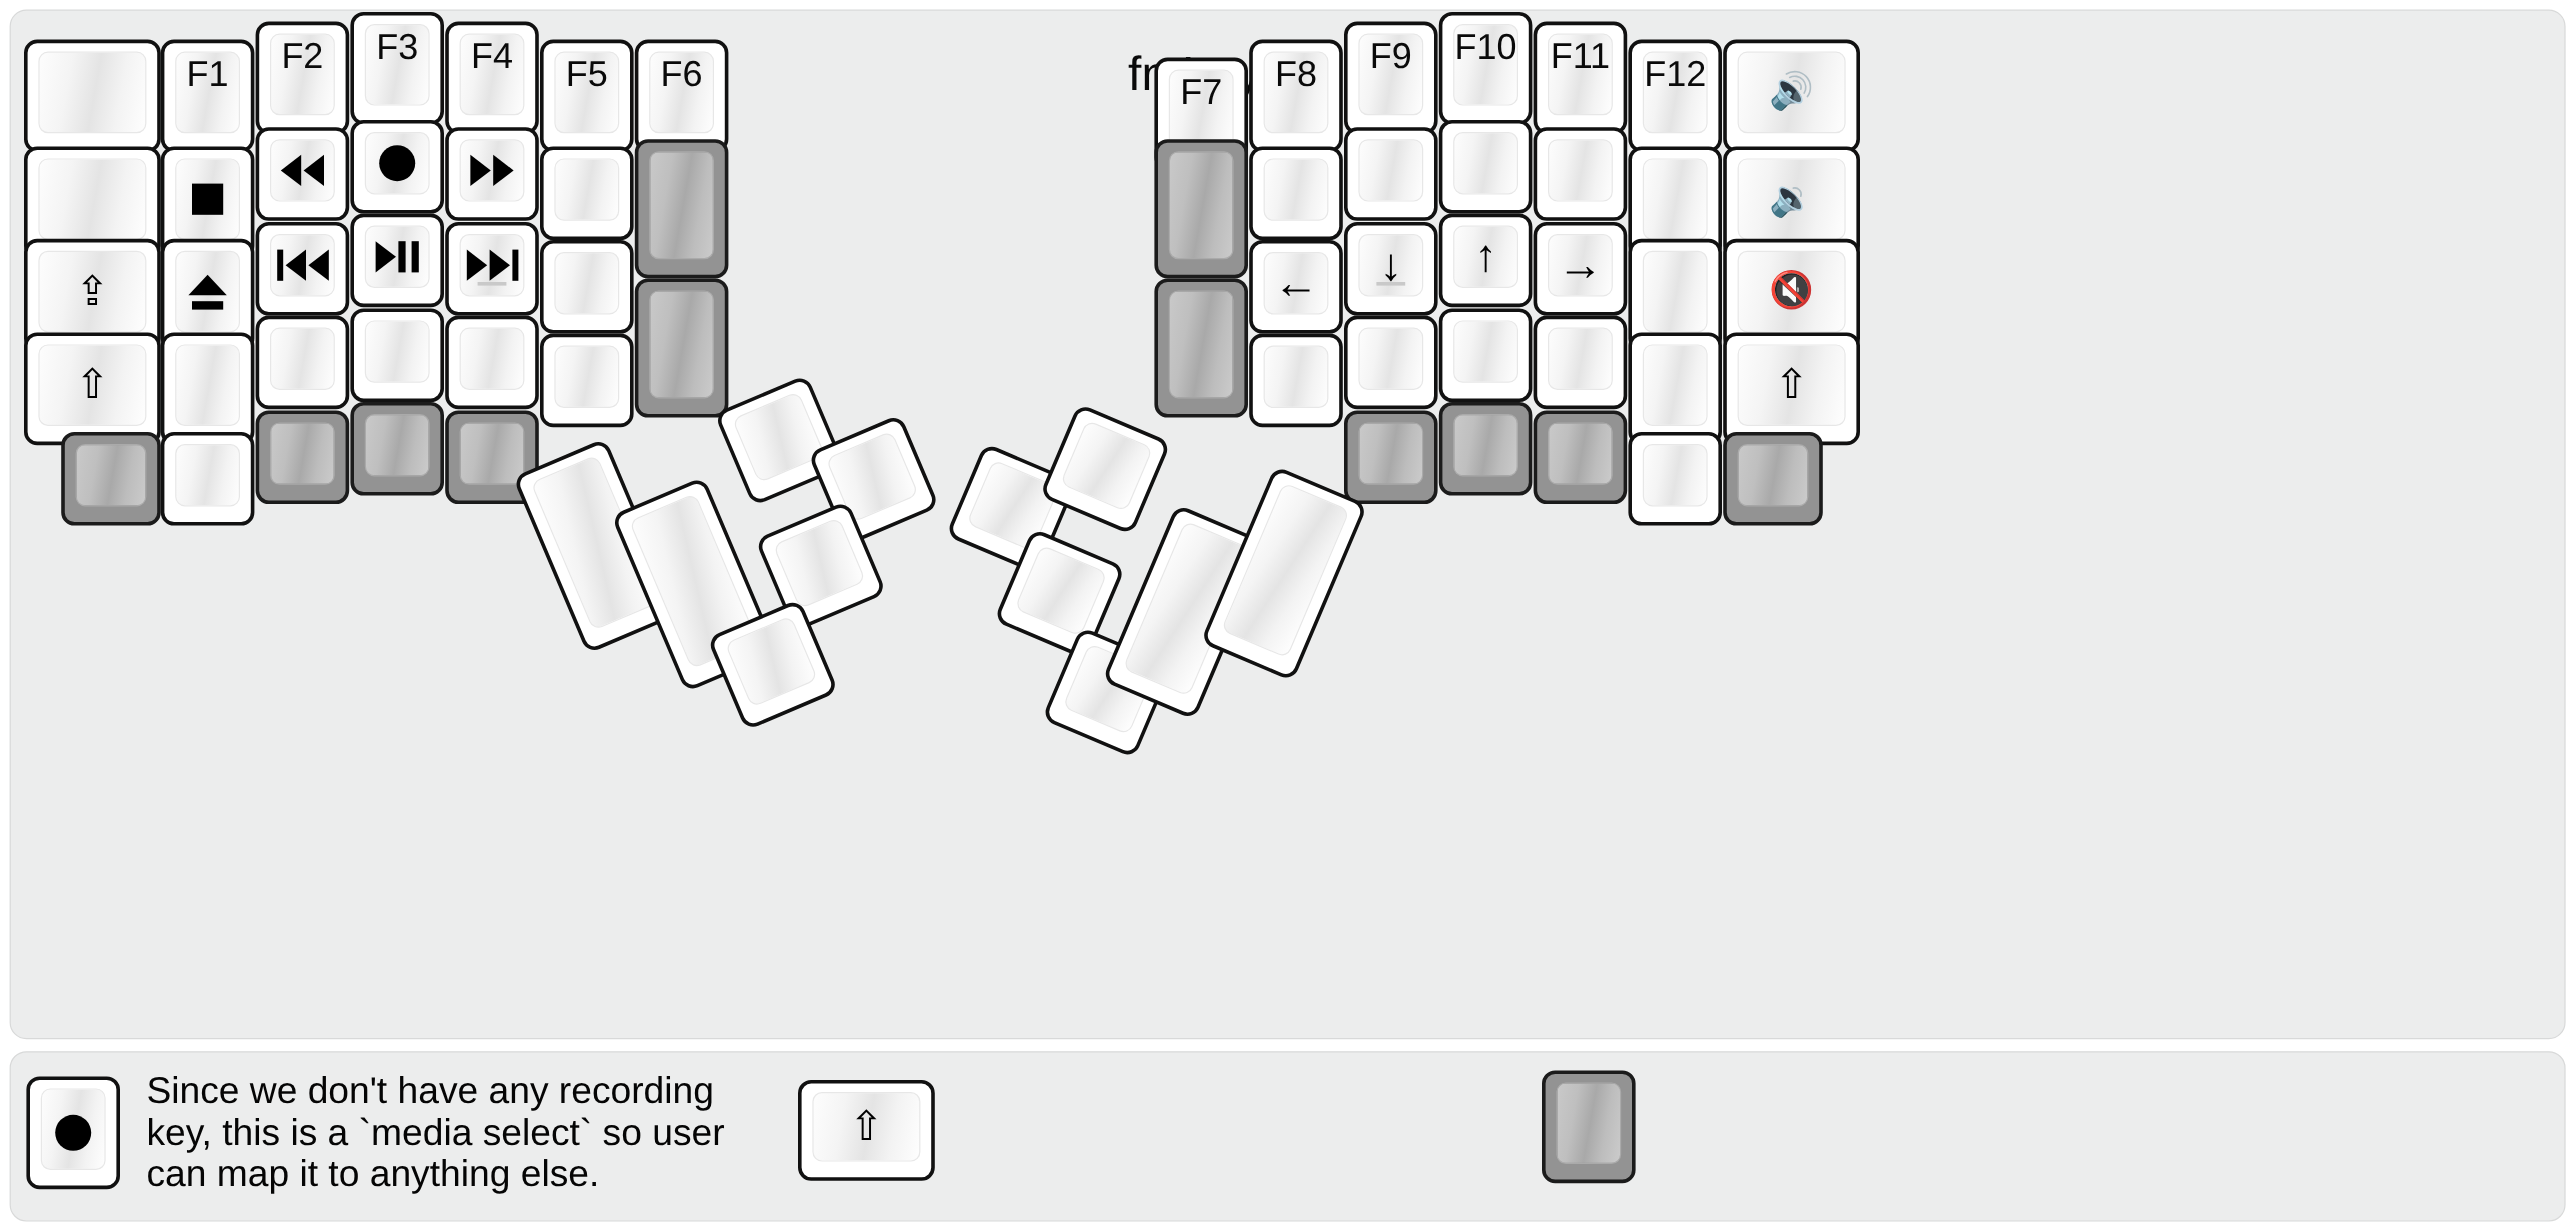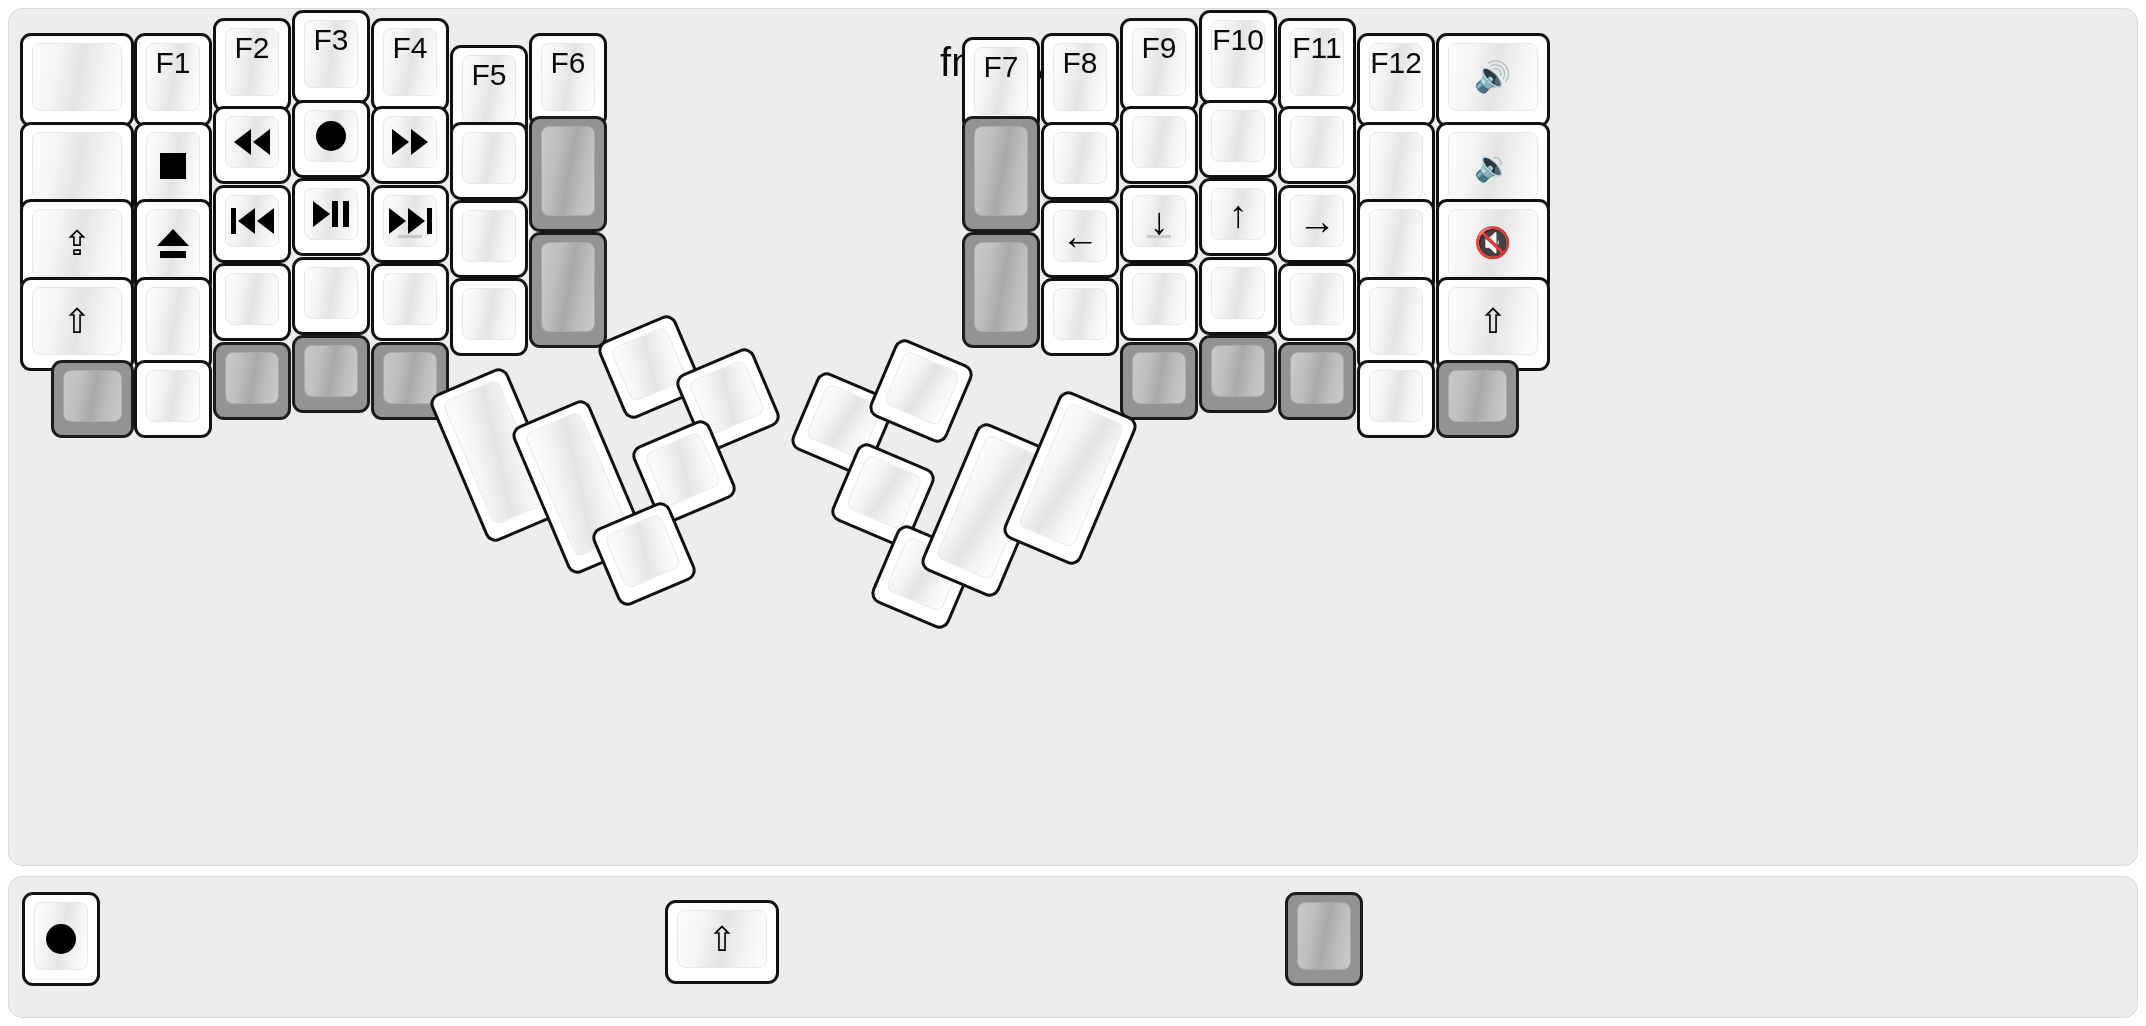--- a/index.html
+++ b/index.html
@@ -268,21 +268,21 @@
   </div>
   <div class="key" style="left:371px;top:263px;width:78px;height:78px;">
     <span class="cap"></span>
     <span class="lbl"></span>
   </div>
   <div class="key trans" style="left:371px;top:342px;width:78px;height:78px;">
     <span class="cap"></span>
     <span class="lbl"></span>
   </div>
 
-  <div class="key top" style="left:450px;top:33px;width:78px;height:94px;margin-top:12px;">
+  <div class="key top" style="left:450px;top:33px;width:78px;height:94px;">
     <span class="cap"></span>
     <span class="lbl">F5</span>
   </div>
   <div class="key" style="left:450px;top:122px;width:78px;height:78px;">
     <span class="cap"></span>
     <span class="lbl"></span>
   </div>
   <div class="key" style="left:450px;top:200px;width:78px;height:78px;">
     <span class="cap"></span>
     <span class="lbl"></span>
@@ -323,21 +323,21 @@
   </div>
   <div class="key rot" style="left:642px;top:430px;width:84px;height:84px;transform:rotate(-23deg);">
     <span class="cap"></span>
     <span class="lbl"></span>
   </div>
   <div class="key rot" style="left:602px;top:512px;width:84px;height:84px;transform:rotate(-23deg);">
     <span class="cap"></span>
     <span class="lbl"></span>
   </div>
 
-  <div class="key top" style="left:962px;top:37px;width:78px;height:94px;">
+  <div class="key top" style="left:962px;top:48px;width:78px;height:94px;">
     <span class="cap"></span>
     <span class="lbl">F7</span>
   </div>
   <div class="key trans" style="left:962px;top:116px;width:78px;height:116px;">
     <span class="cap"></span>
     <span class="lbl"></span>
   </div>
   <div class="key trans" style="left:962px;top:232px;width:78px;height:116px;">
     <span class="cap"></span>
     <span class="lbl"></span>
@@ -507,20 +507,23 @@
     <span class="lbl"></span>
   </div>
 
   <div class="panel" id="legend-panel"></div>
 
   <div class="legend-item" style="left:22px;top:892px;">
     <div class="legend-key" style="width:78px;height:94px;">
       <span class="cap"></span>
       <span class="g dot" style="position:relative;z-index:2;"></span>
     </div>
+    <div class="legend-text">Since we don't have any recording
+key, this is a `media select` so user
+can map it to anything else.</div>
   </div>
 
   <div class="legend-item" style="left:665px;top:900px;">
     <div class="legend-key" style="width:114px;height:84px;">
       <span class="cap"></span>
       <span class="g shiftglyph" style="position:relative;z-index:2;padding-bottom:6px;">⇧</span>
     </div>
   </div>
 
   <div class="legend-item" style="left:1285px;top:892px;">

